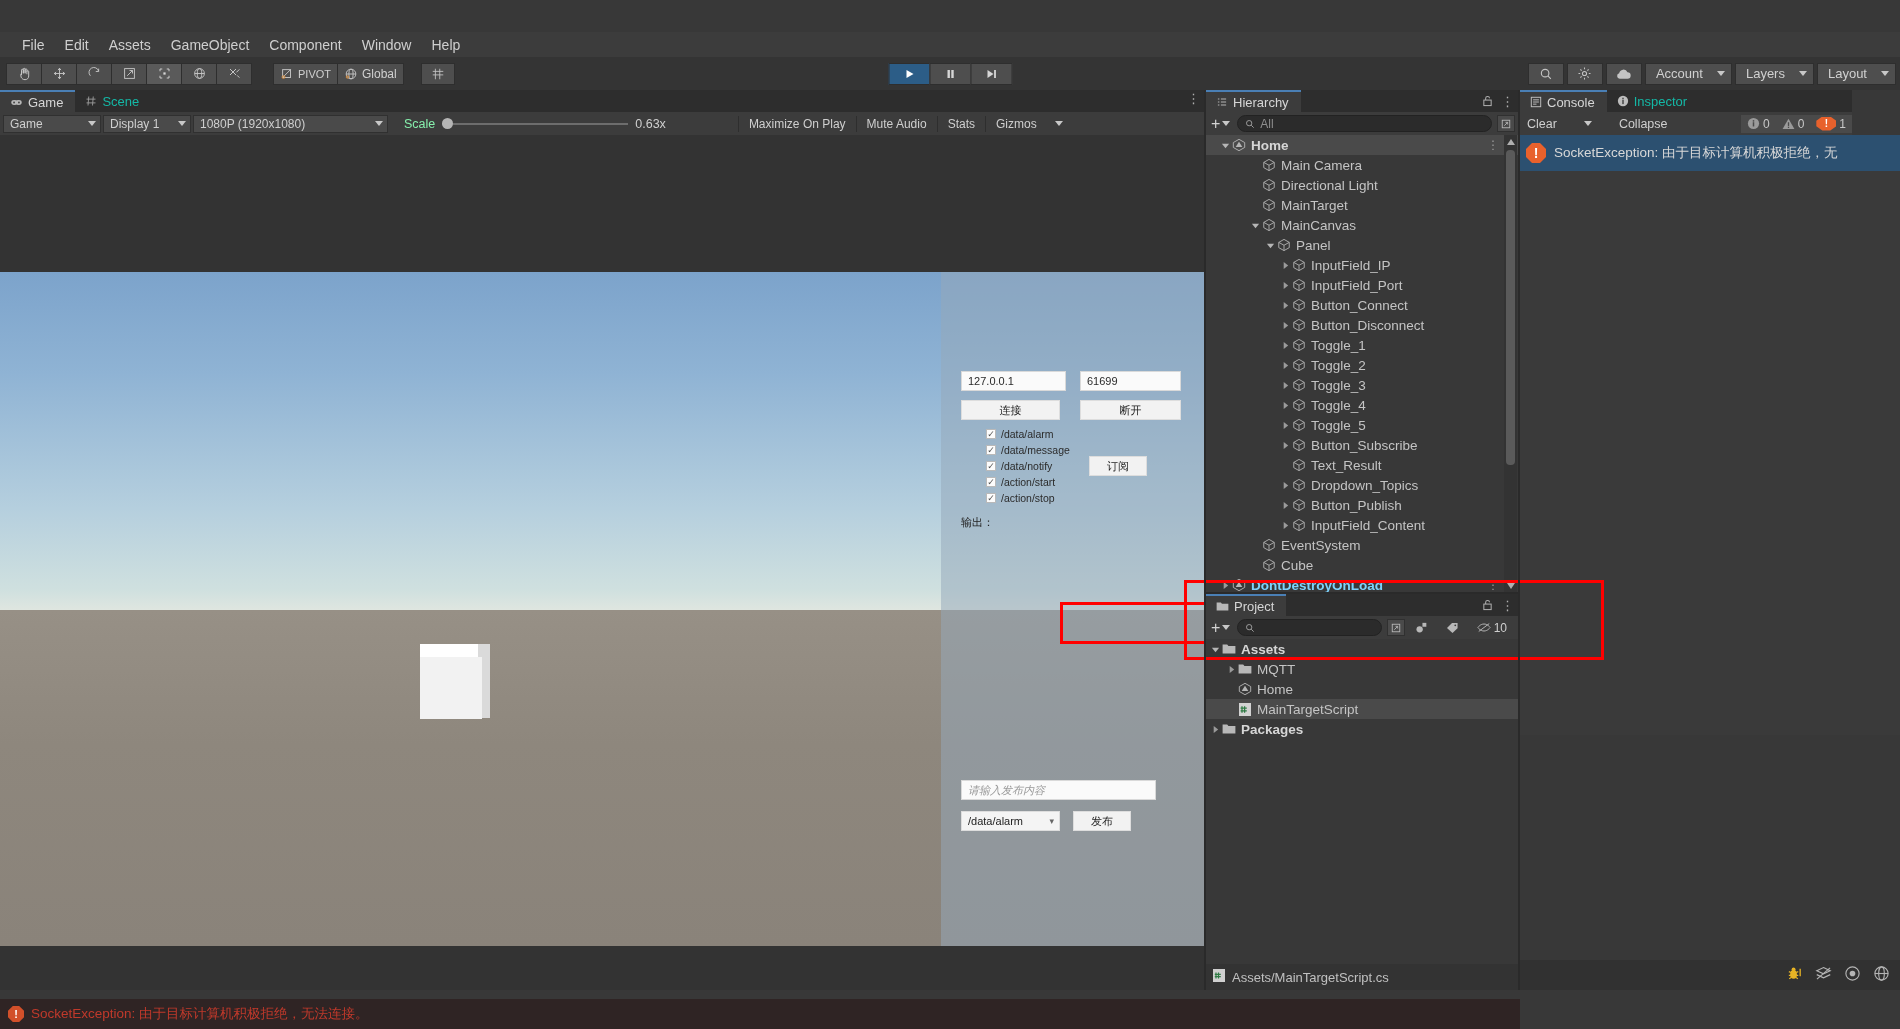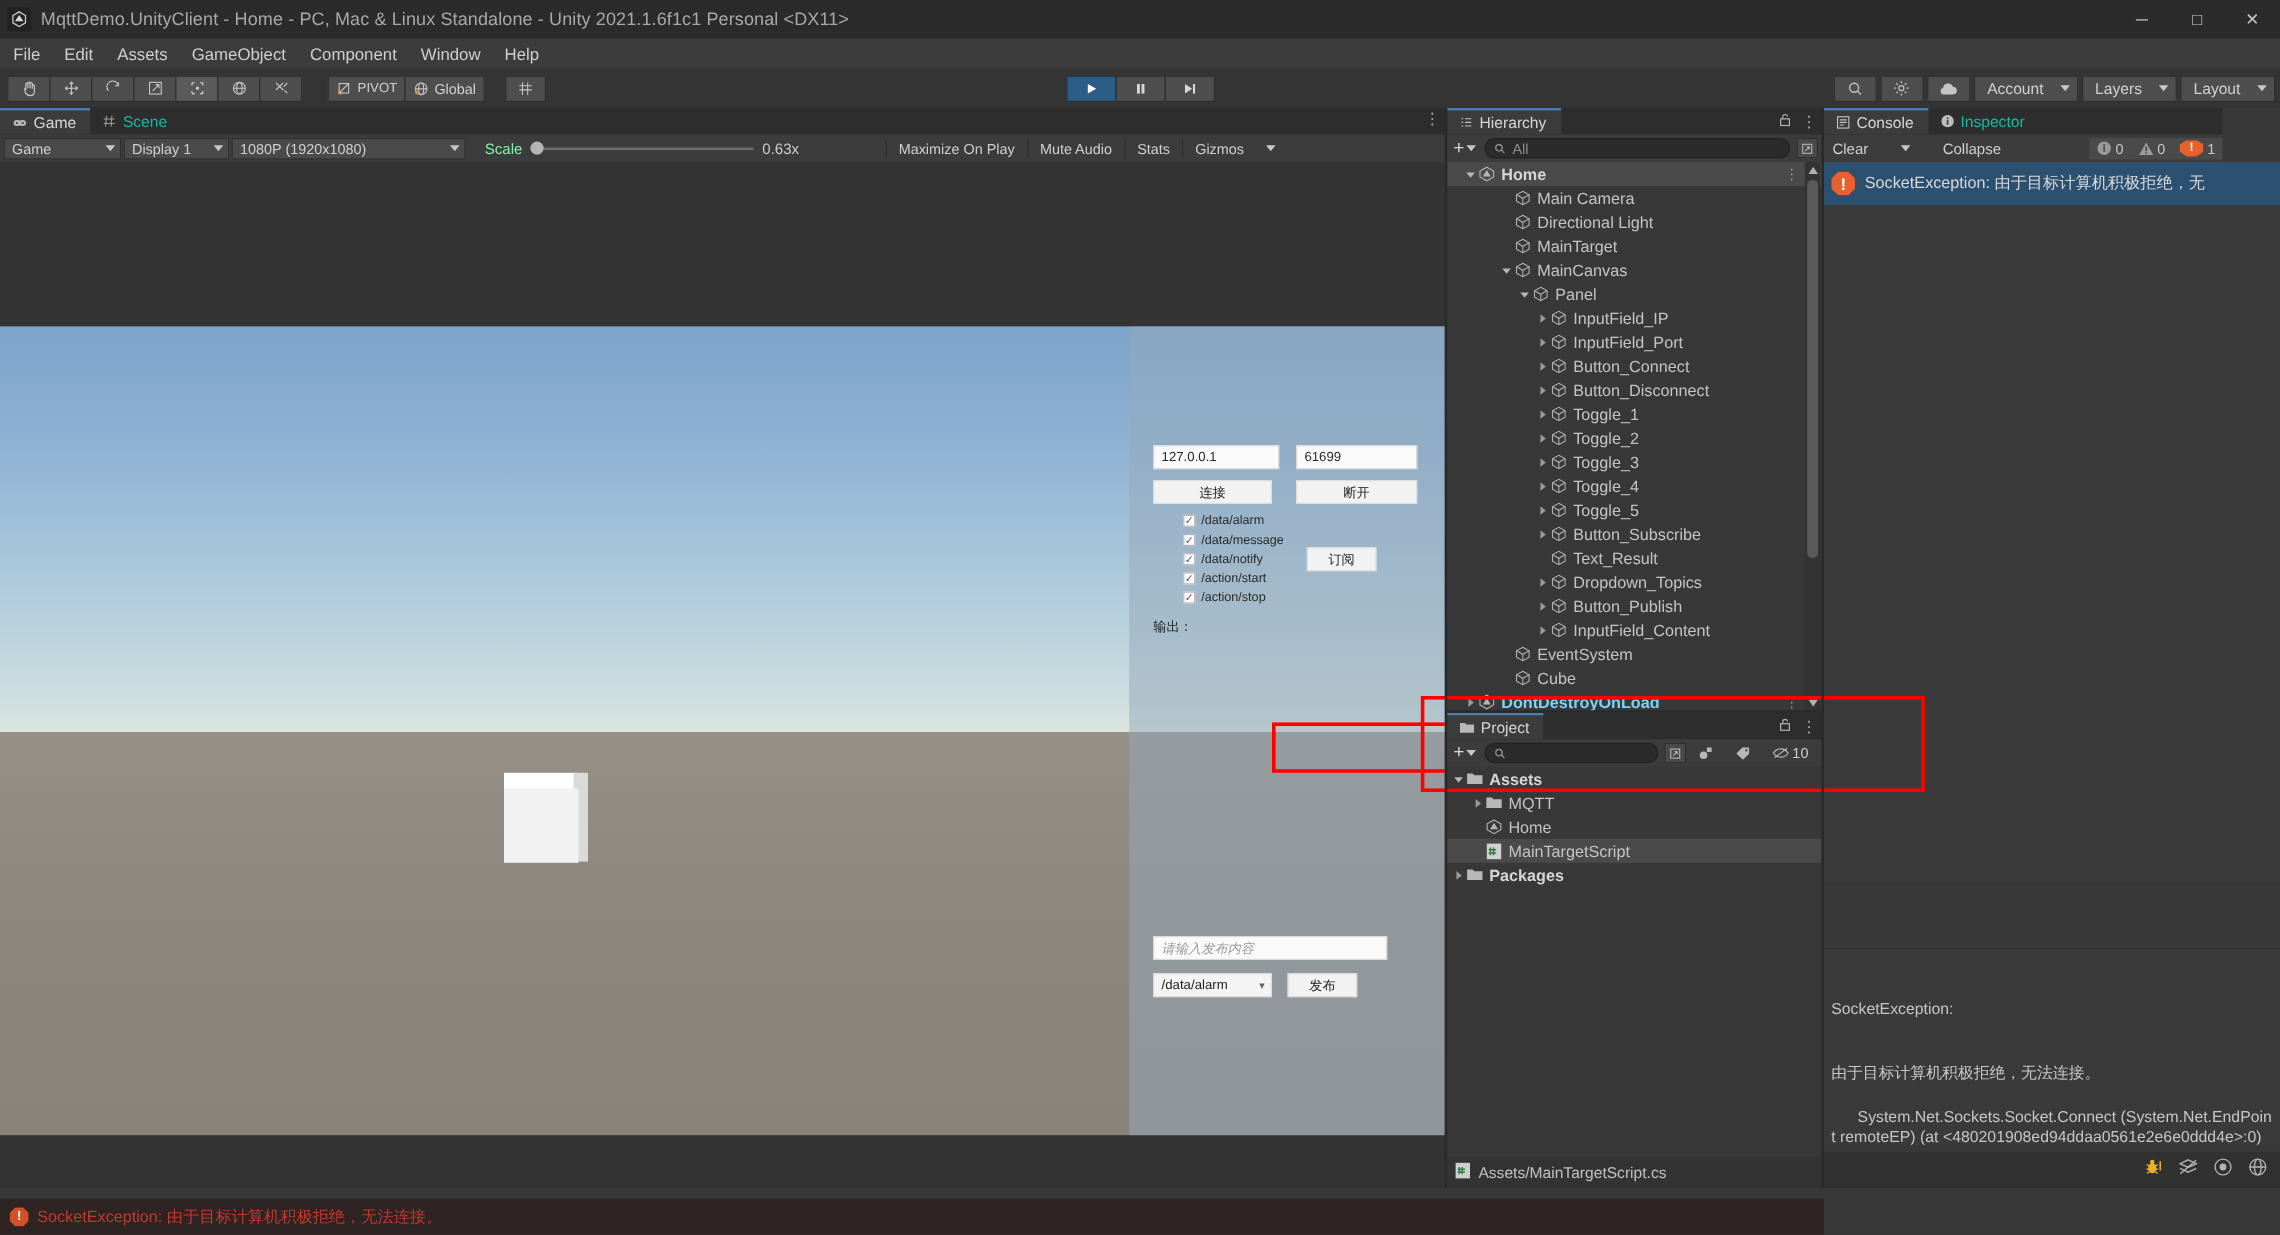--- a/index.html
+++ b/index.html
@@ -24,21 +24,21 @@
   .title-text { color: #a8a8a8; font-size: 15px; letter-spacing: .1px; }
   .win-ctrls { position: absolute; right: 0; top: 0; height: 32px; display: flex; }
   .win-btn {
     width: 46px; height: 32px; display: flex; align-items: center; justify-content: center;
     color: #c8c8c8; font-size: 14px;
   }
 
   
   .menubar {
     position: absolute; top: 32px; left: 0; width: 1900px; height: 25px;
-    background: #3c3c3c; display: flex; align-items: center; padding-left: 1px;
+    background: #3c3c3c; display: flex; align-items: center; padding-left: 12px;
   }
   .menu-item { color: #cfcfcf; font-size: 14px; padding: 3px 10px; }
 
   
   .toolbar {
     position: absolute; top: 57px; left: 0; width: 1900px; height: 33px;
     background: #343434; display: flex; align-items: center;
   }
   .tool-group { display: flex; align-items: center; height: 22px; margin-left: 6px; }
   .tbtn {
@@ -219,34 +219,20 @@
     font-size: 11px; font-weight: bold;
     clip-path: polygon(30% 0,70% 0,100% 30%,100% 70%,70% 100%,30% 100%,0 70%,0 30%);
   }
   .splitter-v { position: absolute; background: #2a2a2a; }
 </style>
 </head>
 <body>
 
 <div class="app">
 
-  <div class="titlebar">
-    <div class="unity-logo">
-      <svg width="14" height="14" viewBox="0 0 16 16">
-          <polygon points="8,1 14,4.5 14,11.5 8,15 2,11.5 2,4.5" fill="none" stroke="#d0d0d0" stroke-width="1.2"></polygon>
-          <polygon points="8,4 12,10 4,10" fill="#d8d8d8"></polygon>
-        </svg>
-    </div>
-    <div class="title-text">MqttDemo.UnityClient - Home - PC, Mac &amp; Linux Standalone - Unity 2021.1.6f1c1 Personal &lt;DX11&gt;</div>
-    <div class="win-ctrls">
-      <div class="win-btn">─</div>
-      <div class="win-btn">□</div>
-      <div class="win-btn close">✕</div>
-    </div>
-  </div>
 
   <div class="menubar">
     <div class="menu-item">File</div>
     <div class="menu-item">Edit</div>
     <div class="menu-item">Assets</div>
     <div class="menu-item">GameObject</div>
     <div class="menu-item">Component</div>
     <div class="menu-item">Window</div>
     <div class="menu-item">Help</div>
   </div>
@@ -1049,26 +1035,20 @@
       </div>
     </div>
 
     <div class="con-list">
       <div class="con-entry">
         <span class="err-ico">!</span>
         <span>SocketException: 由于目标计算机积极拒绝，无</span>
       </div>
     </div>
 
-    <div class="con-detail">
-      <div>SocketException:</div>
-      <div style="margin-bottom:2px;">由于目标计算机积极拒绝，无法连接。</div>
-      <span>System.Net.Sockets.Socket.Connect (System.Net.EndPoint remoteEP) (at &lt;480201908ed94ddaa0561e2e6e0ddd4e&gt;:0)
-uPLibrary.Networking.M2Mqtt.MqttNetworkChannel.Connect () (at </span>
-    </div>
 
     <div class="red-outline" style="left:-336px; top:490px; width:420px; height:80px;"></div>
 
     <div class="con-statusbar">
       <span>
         <svg width="17" height="17" viewBox="0 0 18 18" fill="#e8b425">
             <ellipse cx="8" cy="10" rx="3.6" ry="4.6"></ellipse>
             <path d="M3 7l2.2 1M3 11h2.2M3.4 14.6l2-1.4M13 7l-2.2 1M13 11h-2.2M12.6 14.6l-2-1.4" stroke="#e8b425" stroke-width="1.2"></path>
             <circle cx="8" cy="4.6" r="2"></circle>
             <path d="M15 4v8" stroke="#e8b425" stroke-width="1.4"></path>

